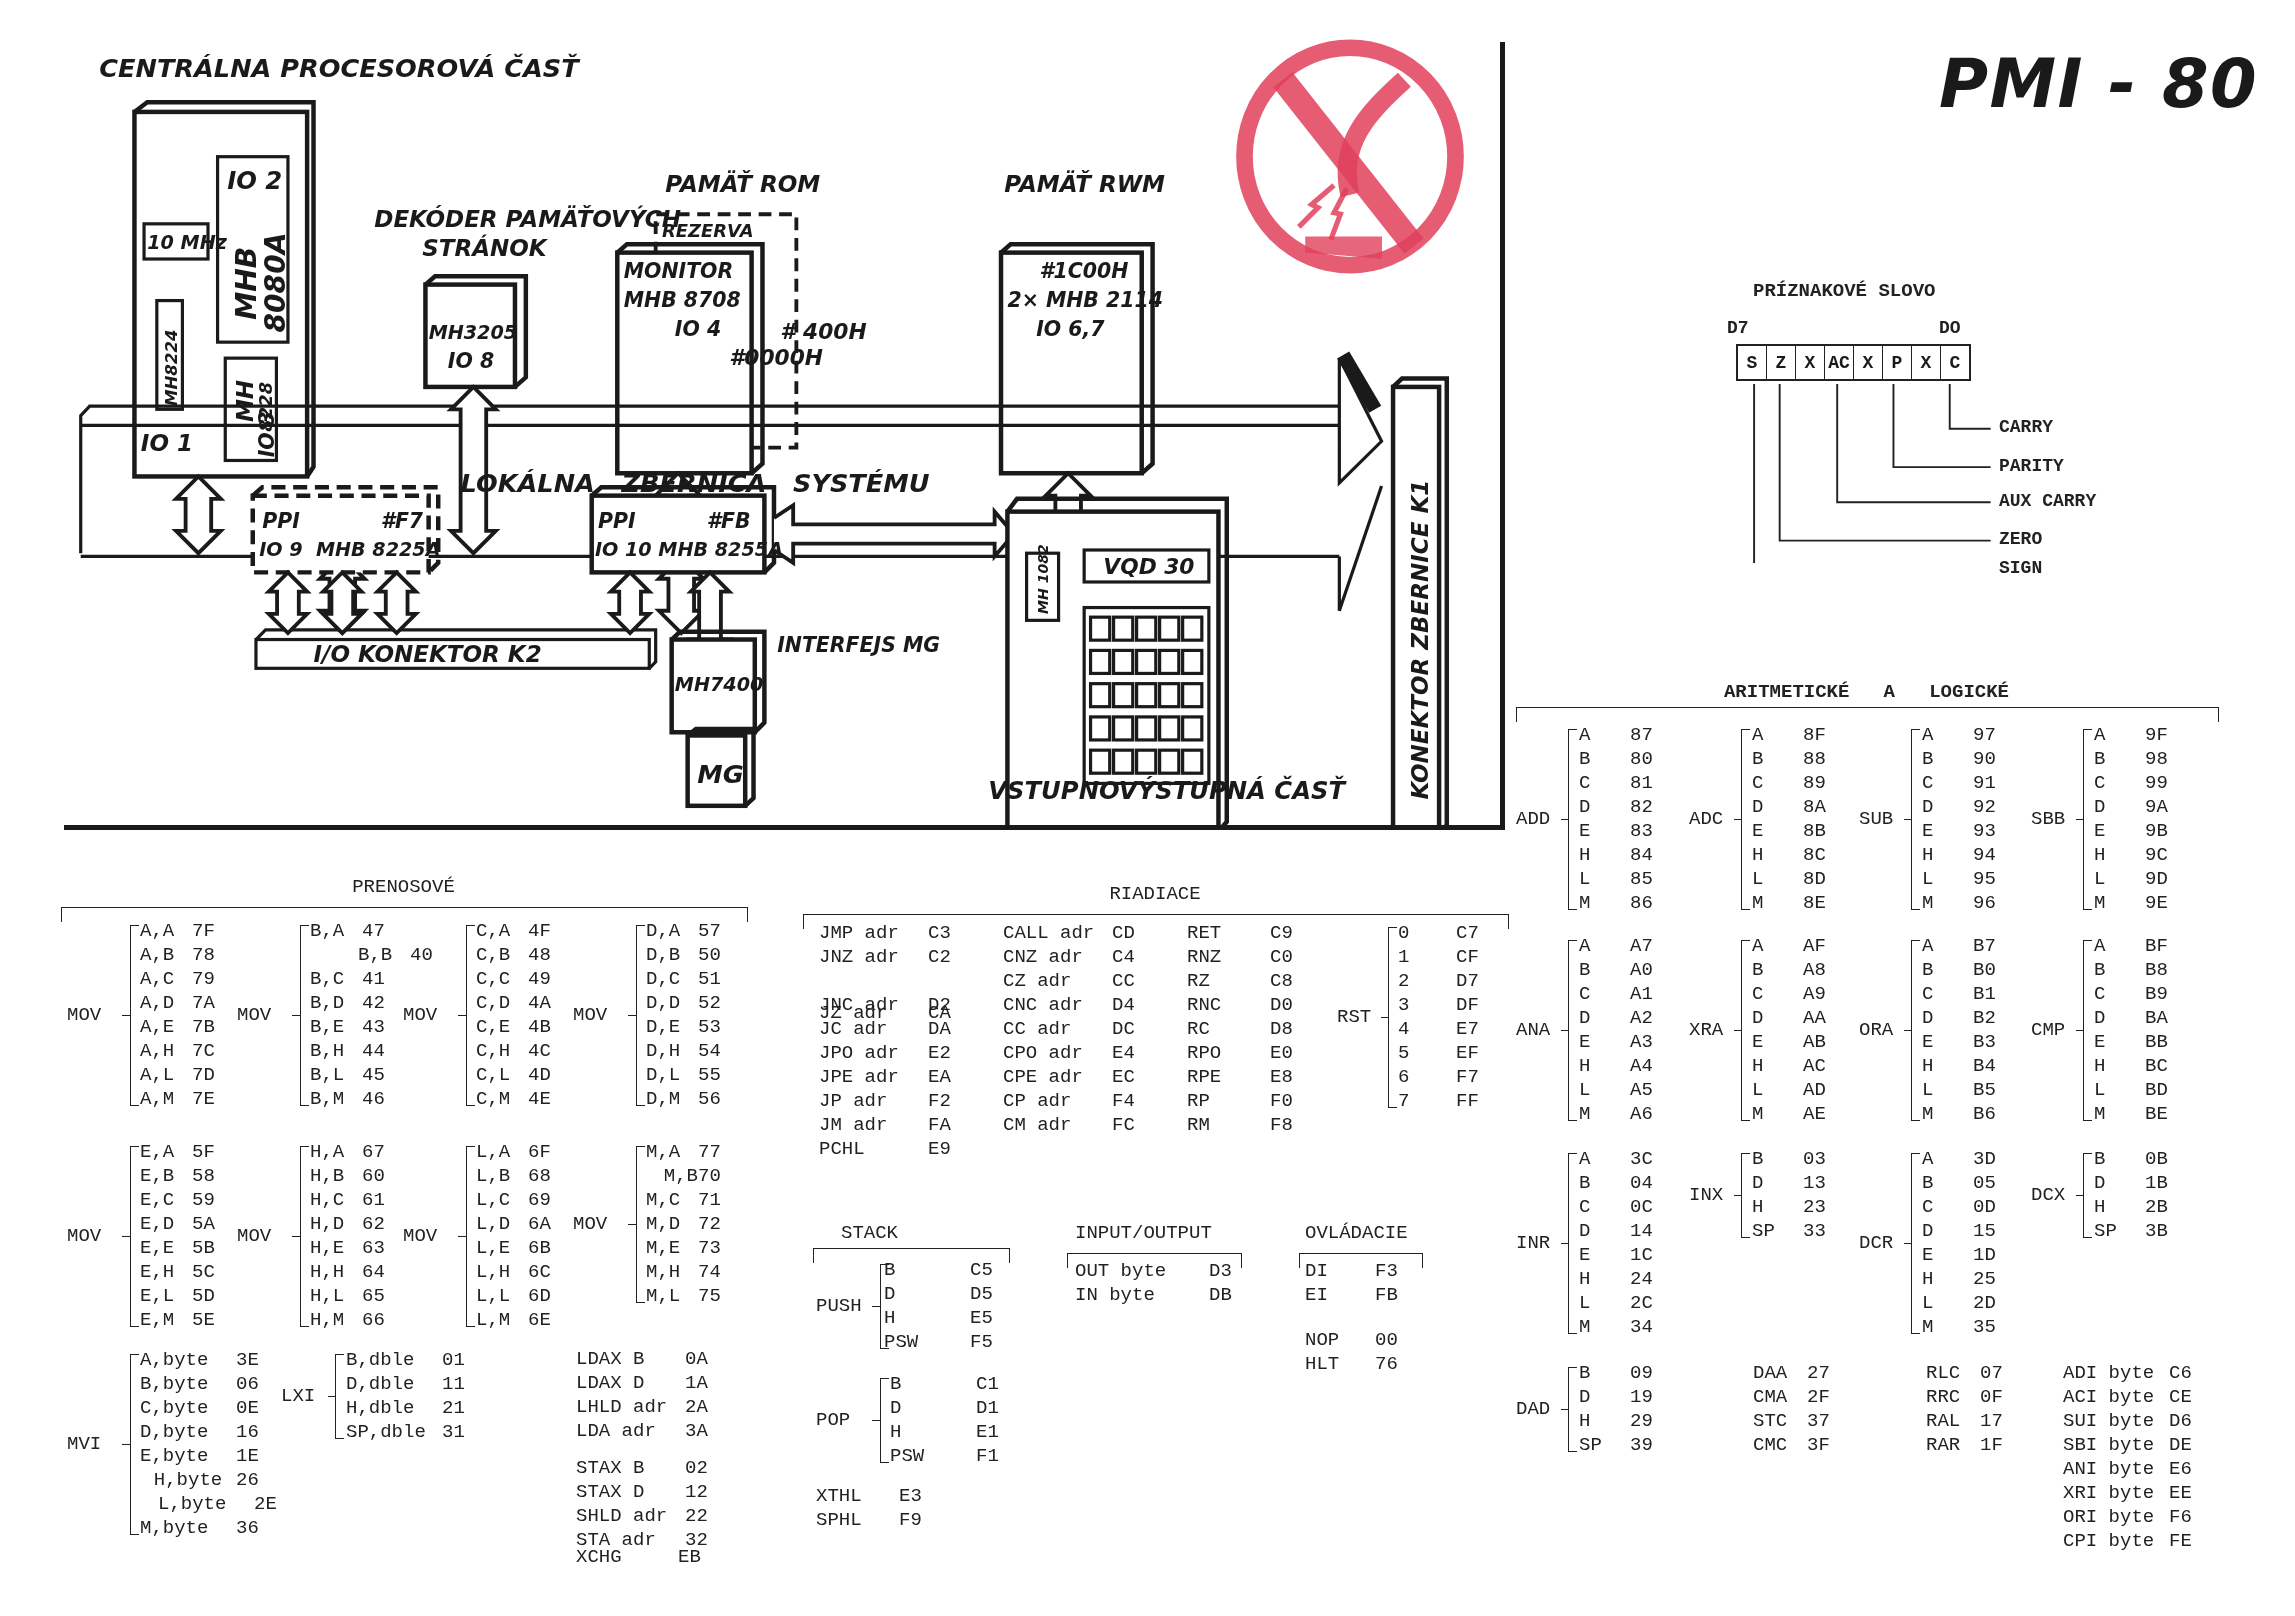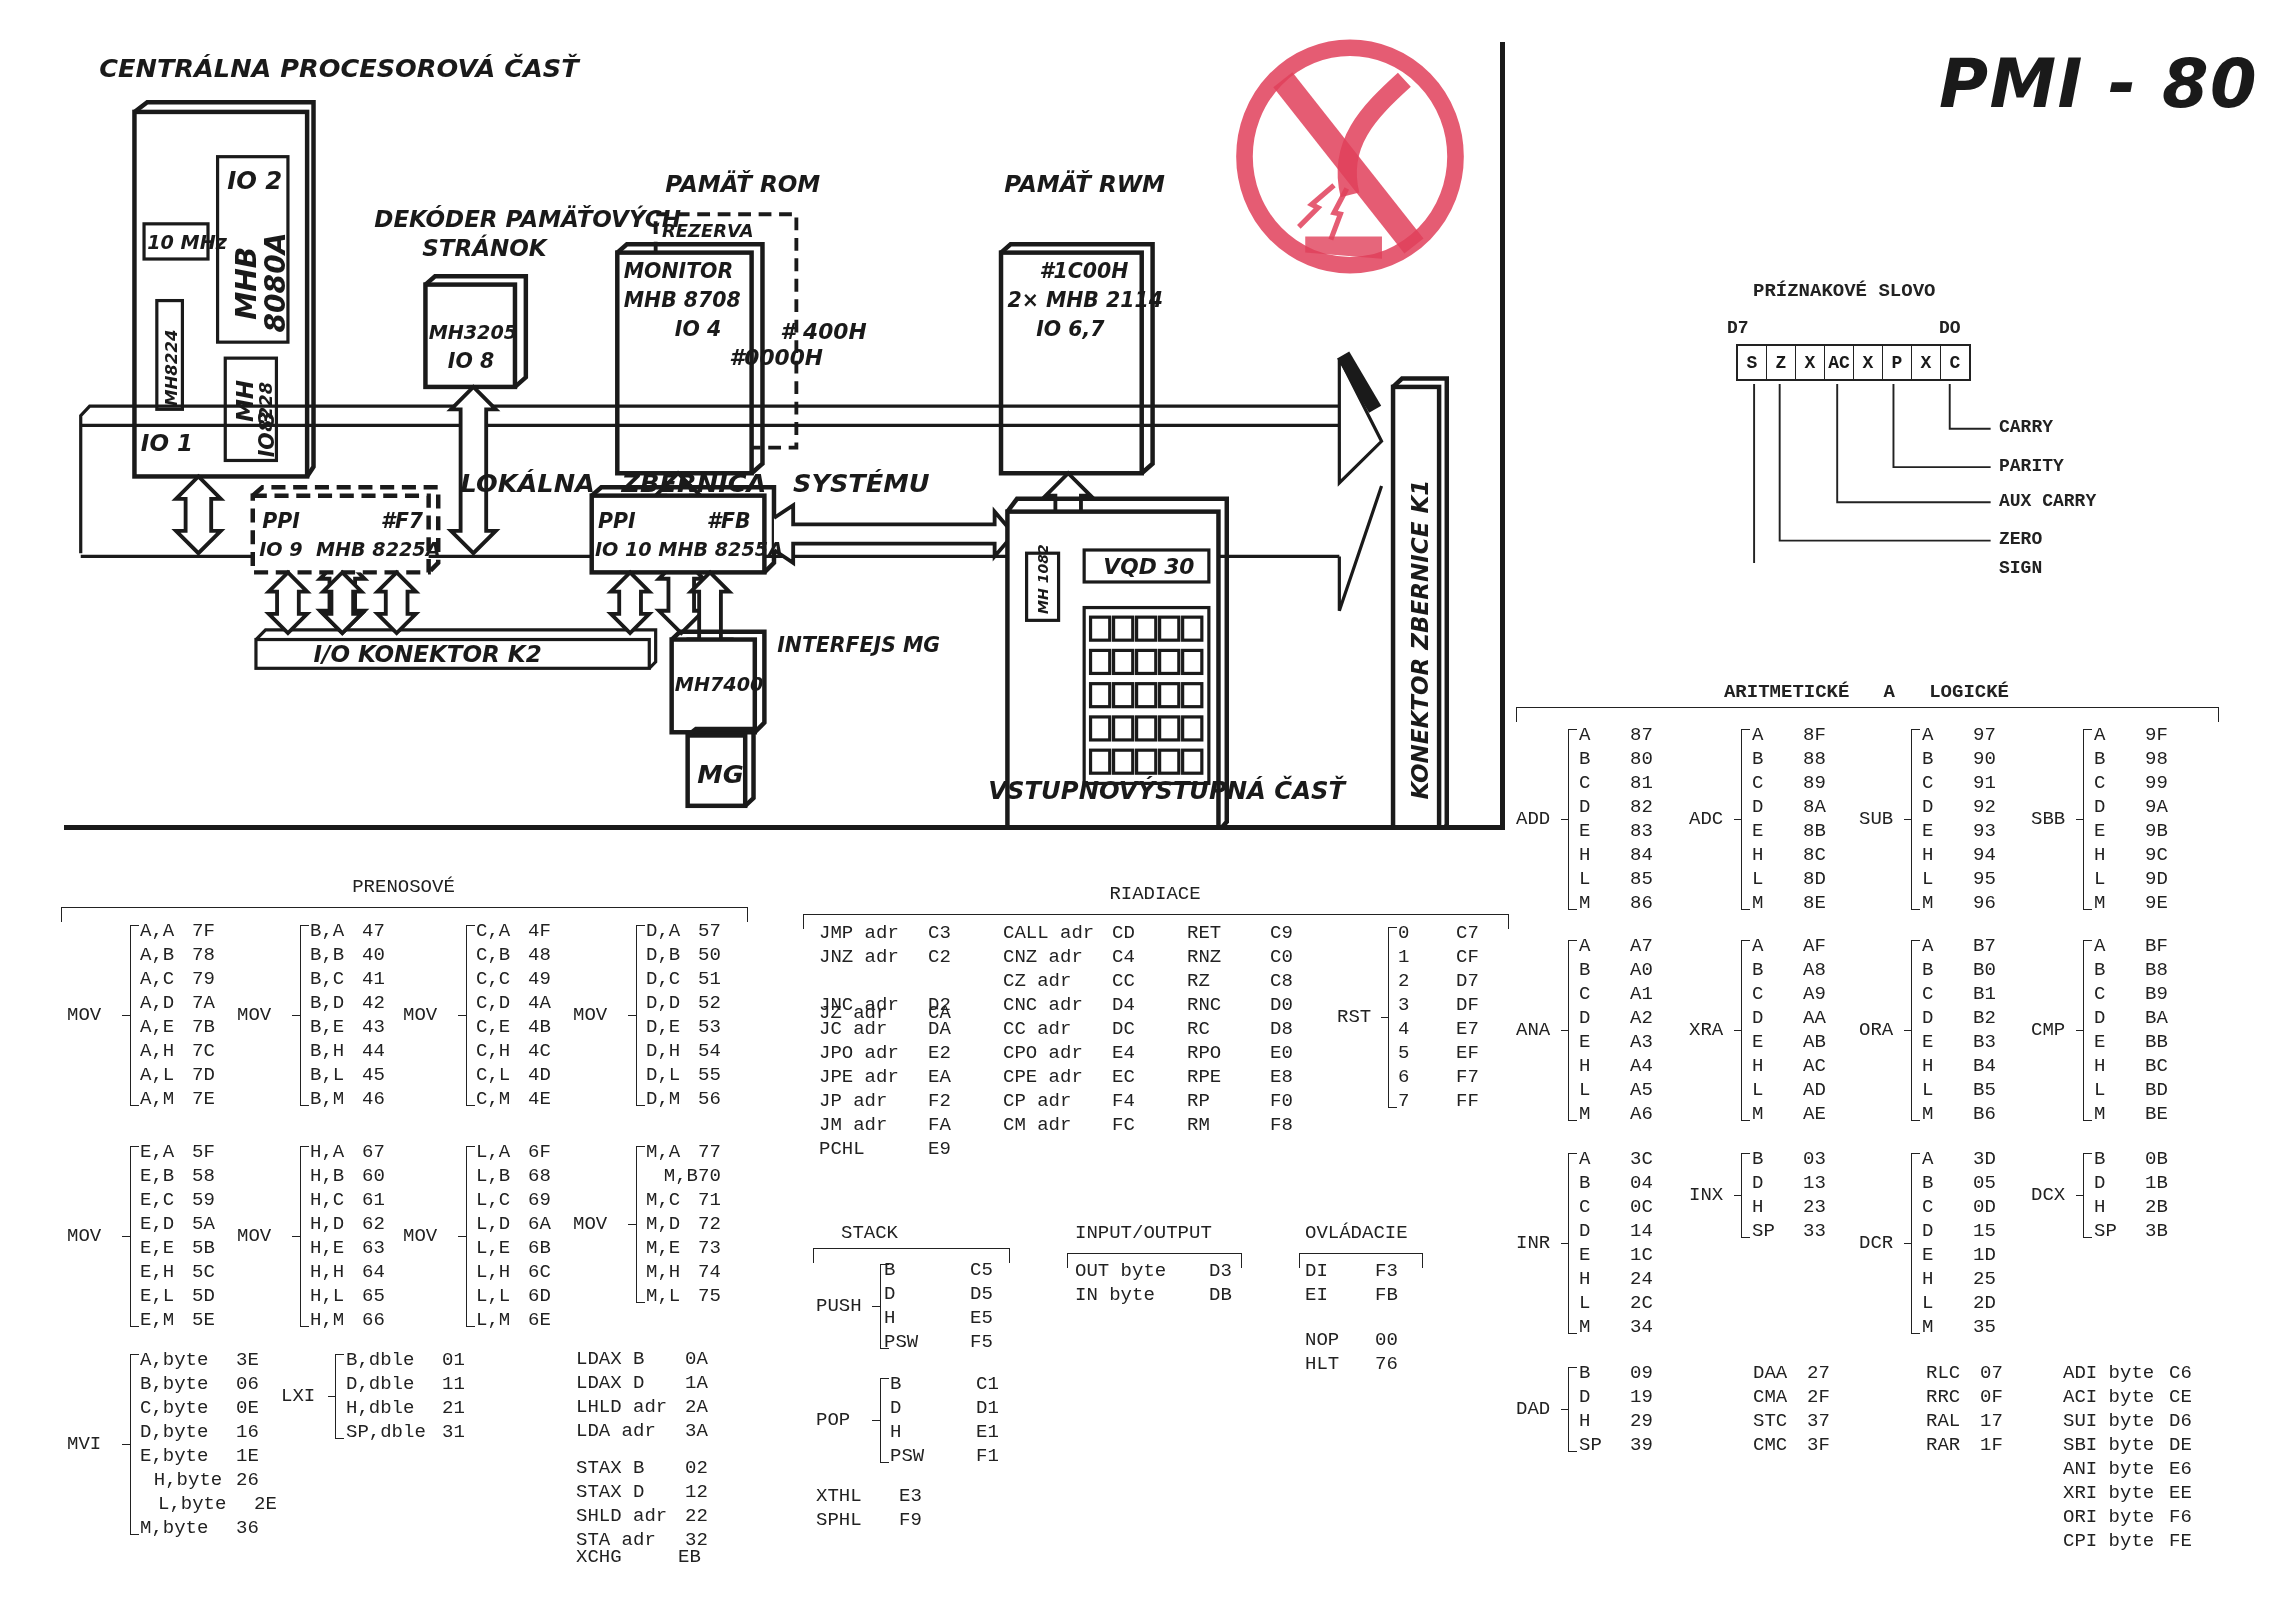--- a/index.html
+++ b/index.html
@@ -269,21 +269,21 @@
         <div class="row"><span style="width: 52px;">A,L</span><span>7D</span></div>
         <div class="row"><span style="width: 52px;">A,M</span><span>7E</span></div>
       </div>
     </div>
     <div class="grp" style="left: 237px; top: 919px;">
       <div class="mn" style="top: 84px; line-height: 24px;">MOV</div>
       <div class="tick" style="left: 55px; top: 96px;"></div>
       <div class="brace" style="left: 63px; top: 6.4px; height: 179px;"></div>
       <div class="rows" style="left: 73px;">
         <div class="row"><span style="width: 52px;">B,A</span><span>47</span></div>
-        <div class="row"><span style="width: 52px;">B,B</span><span>40</span></div>
+        <div class="row"><span style="width: 52px; margin-left: 48px;">B,B</span><span>40</span></div>
         <div class="row"><span style="width: 52px;">B,C</span><span>41</span></div>
         <div class="row"><span style="width: 52px;">B,D</span><span>42</span></div>
         <div class="row"><span style="width: 52px;">B,E</span><span>43</span></div>
         <div class="row"><span style="width: 52px;">B,H</span><span>44</span></div>
         <div class="row"><span style="width: 52px;">B,L</span><span>45</span></div>
         <div class="row"><span style="width: 52px;">B,M</span><span>46</span></div>
       </div>
     </div>
     <div class="grp" style="left: 403px; top: 919px;">
       <div class="mn" style="top: 84px; line-height: 24px;">MOV</div>

